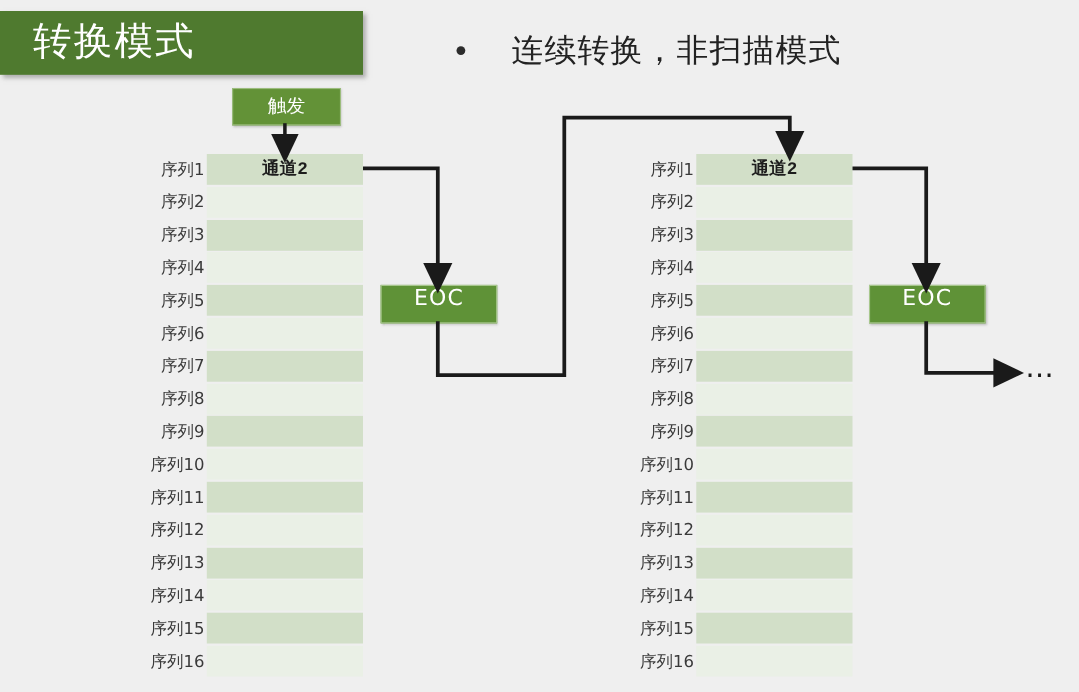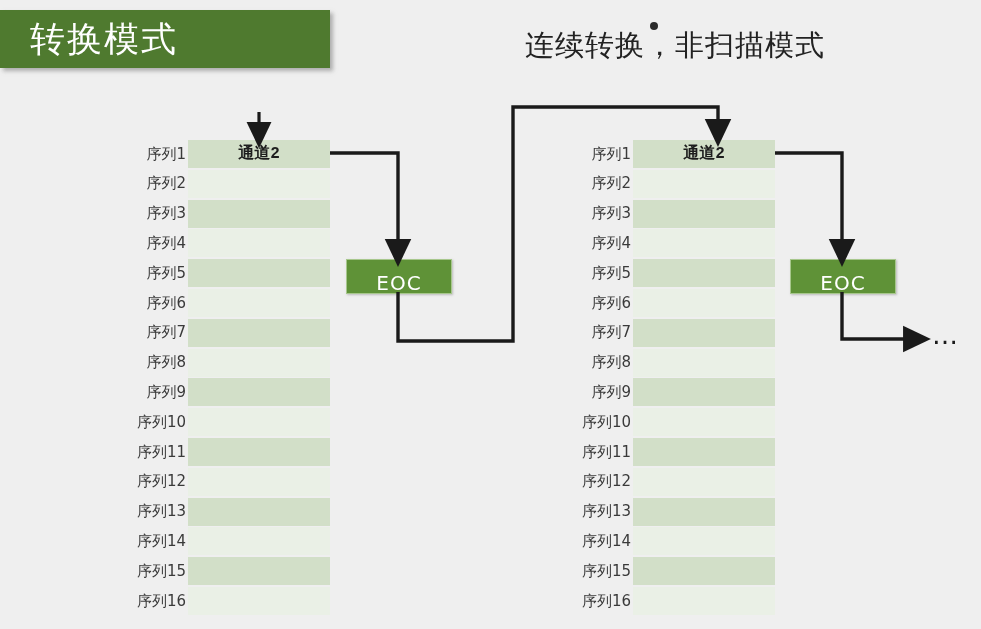--- a/index.html
+++ b/index.html
@@ -19,21 +19,21 @@
   }
   #title-text{
     position:absolute;left:30px;top:50%;transform:translateY(-50%);
     color:#ffffff;font-size:35px;line-height:1;letter-spacing:2px;
     white-space:nowrap;
   }
 
   
   #bullet-row{
     position:absolute;left:415px;top:22px;width:520px;height:48px;
-    display:flex;align-items:center;flex-direction:column;
+    display:flex;align-items:center;
   }
   #bullet-dot{
     width:8px;height:8px;border-radius:50%;background:#2b2b2b;
     margin-right:42px;flex:0 0 auto;
   }
   #bullet-text{
     color:#222222;font-size:29px;line-height:1.1;white-space:nowrap;
     letter-spacing:1px;
   }
 
@@ -69,21 +69,21 @@
     display:flex;align-items:center;justify-content:flex-end;
     font-size:15px;color:#3a3a3a;line-height:1;white-space:nowrap;
   }
   #seq-labels-1 .seq-label{left:108px;}
   #seq-labels-2 .seq-label{left:553px;}
 
   
   .eoc-box{
     position:absolute;width:104px;height:33px;top:259px;
     background:#5f9237;border:1px solid #a7c78c;
-    display:flex;align-items:flex-end;justify-content:center;
+    display:flex;align-items:flex-start;justify-content:center;
     box-shadow:1px 1px 2px rgba(140,140,140,.5);
   }
   #eoc-box-1{left:346px;}
   #eoc-box-2{left:790px;}
   .eoc-label{color:#ffffff;font-size:20px;line-height:1;letter-spacing:1px;}
 
   
   #ellipsis{
     position:absolute;left:932px;top:322px;
     font-size:26px;color:#1a1a1a;line-height:1;letter-spacing:2px;
@@ -100,20 +100,23 @@
 
   <div id="title-banner">
     <div id="title-text">转换模式</div>
   </div>
 
   <div id="bullet-row">
     <span id="bullet-dot"></span>
     <span id="bullet-text">连续转换，非扫描模式</span>
   </div>
 
+  <div id="trigger-box">
+    <span id="trigger-label">触发</span>
+  </div>
 
   <div id="seq-table-1" class="seq-table">
       <div class="seq-row band-dark head" style="top: 0px;">
         <span class="seq-cell-text">通道2</span>
       </div>
       <div class="seq-row band-light" style="top: 29.8px;"></div>
       <div class="seq-row band-dark" style="top: 59.6px;"></div>
       <div class="seq-row band-light" style="top: 89.4px;"></div>
       <div class="seq-row band-dark" style="top: 119.2px;"></div>
       <div class="seq-row band-light" style="top: 149px;"></div>

